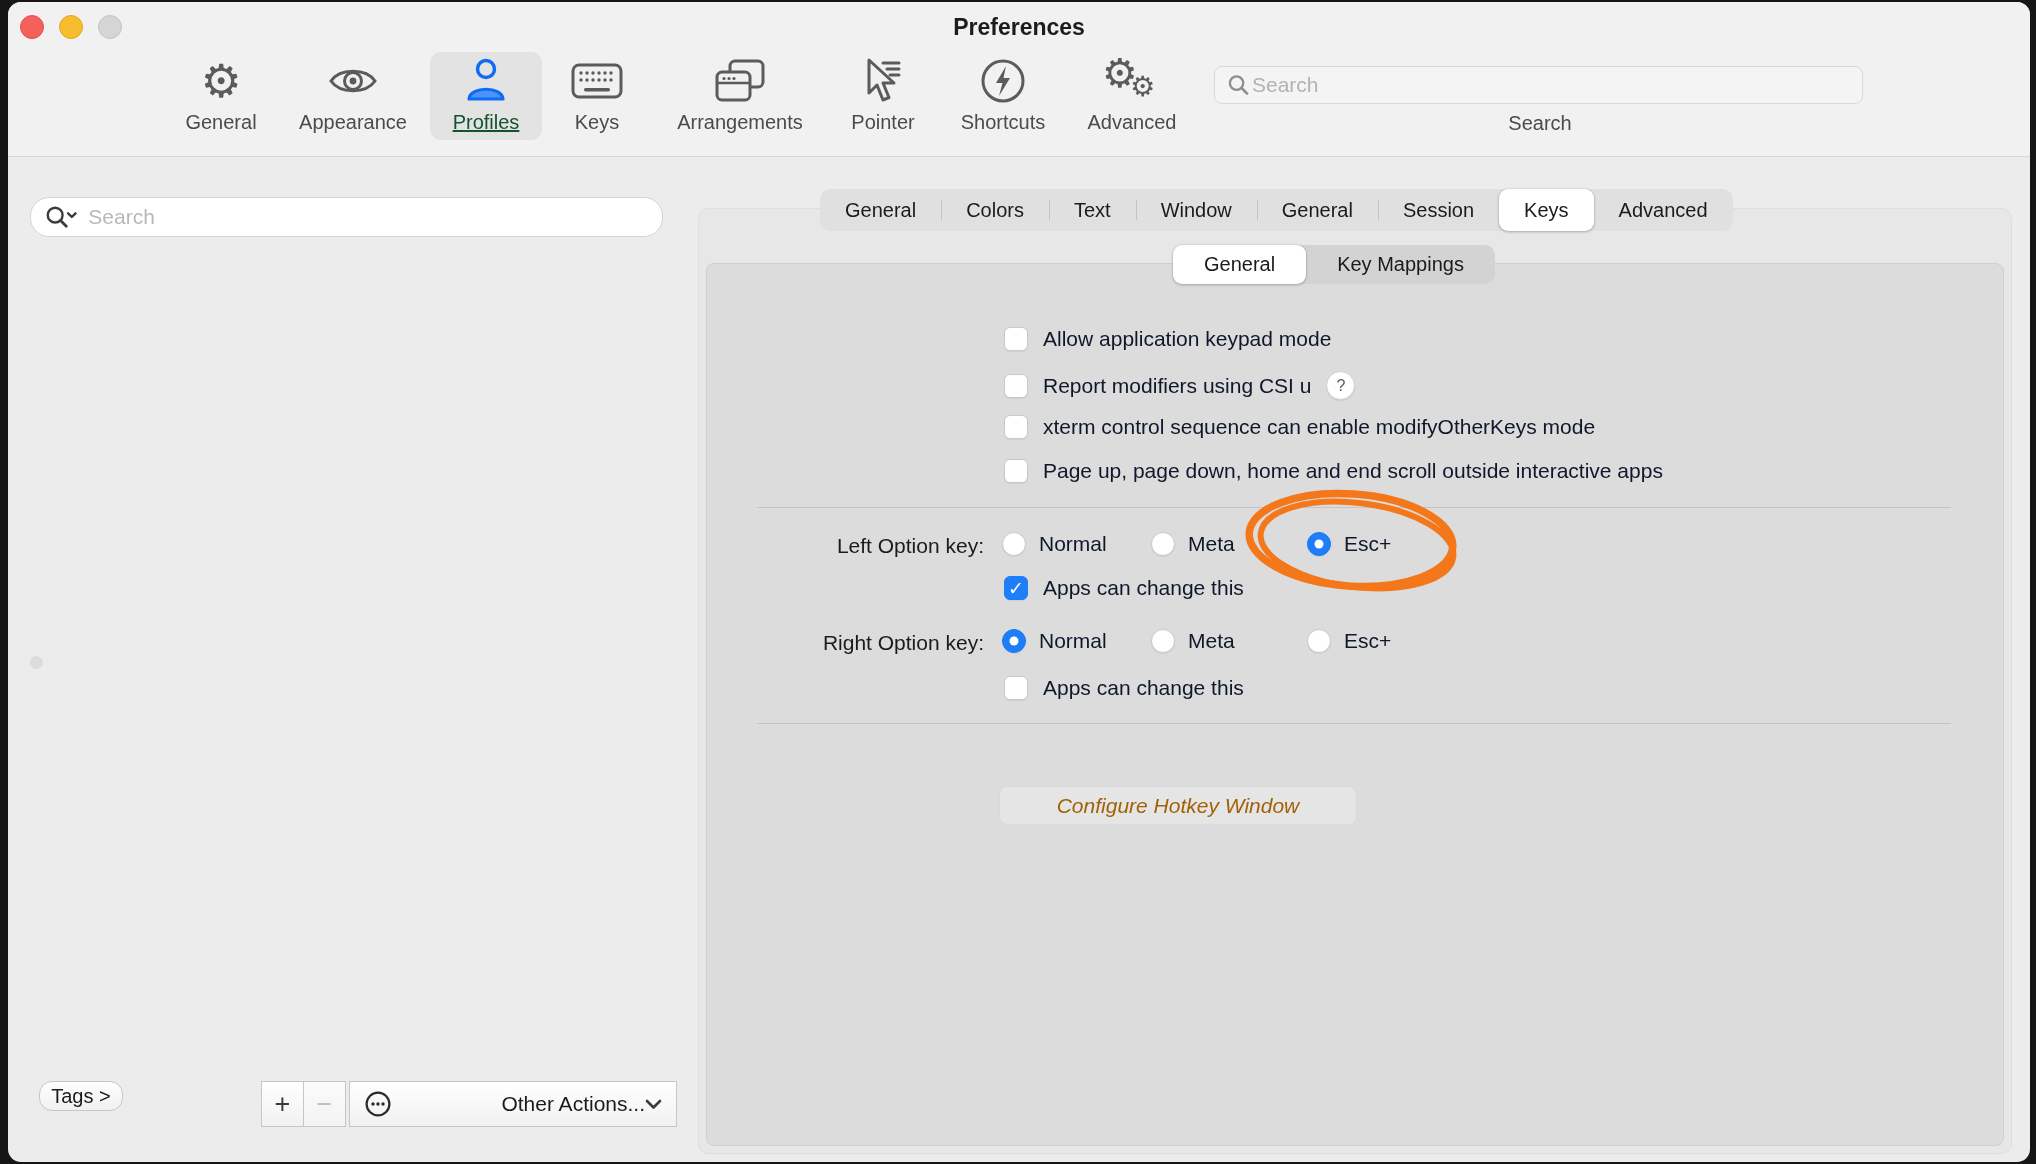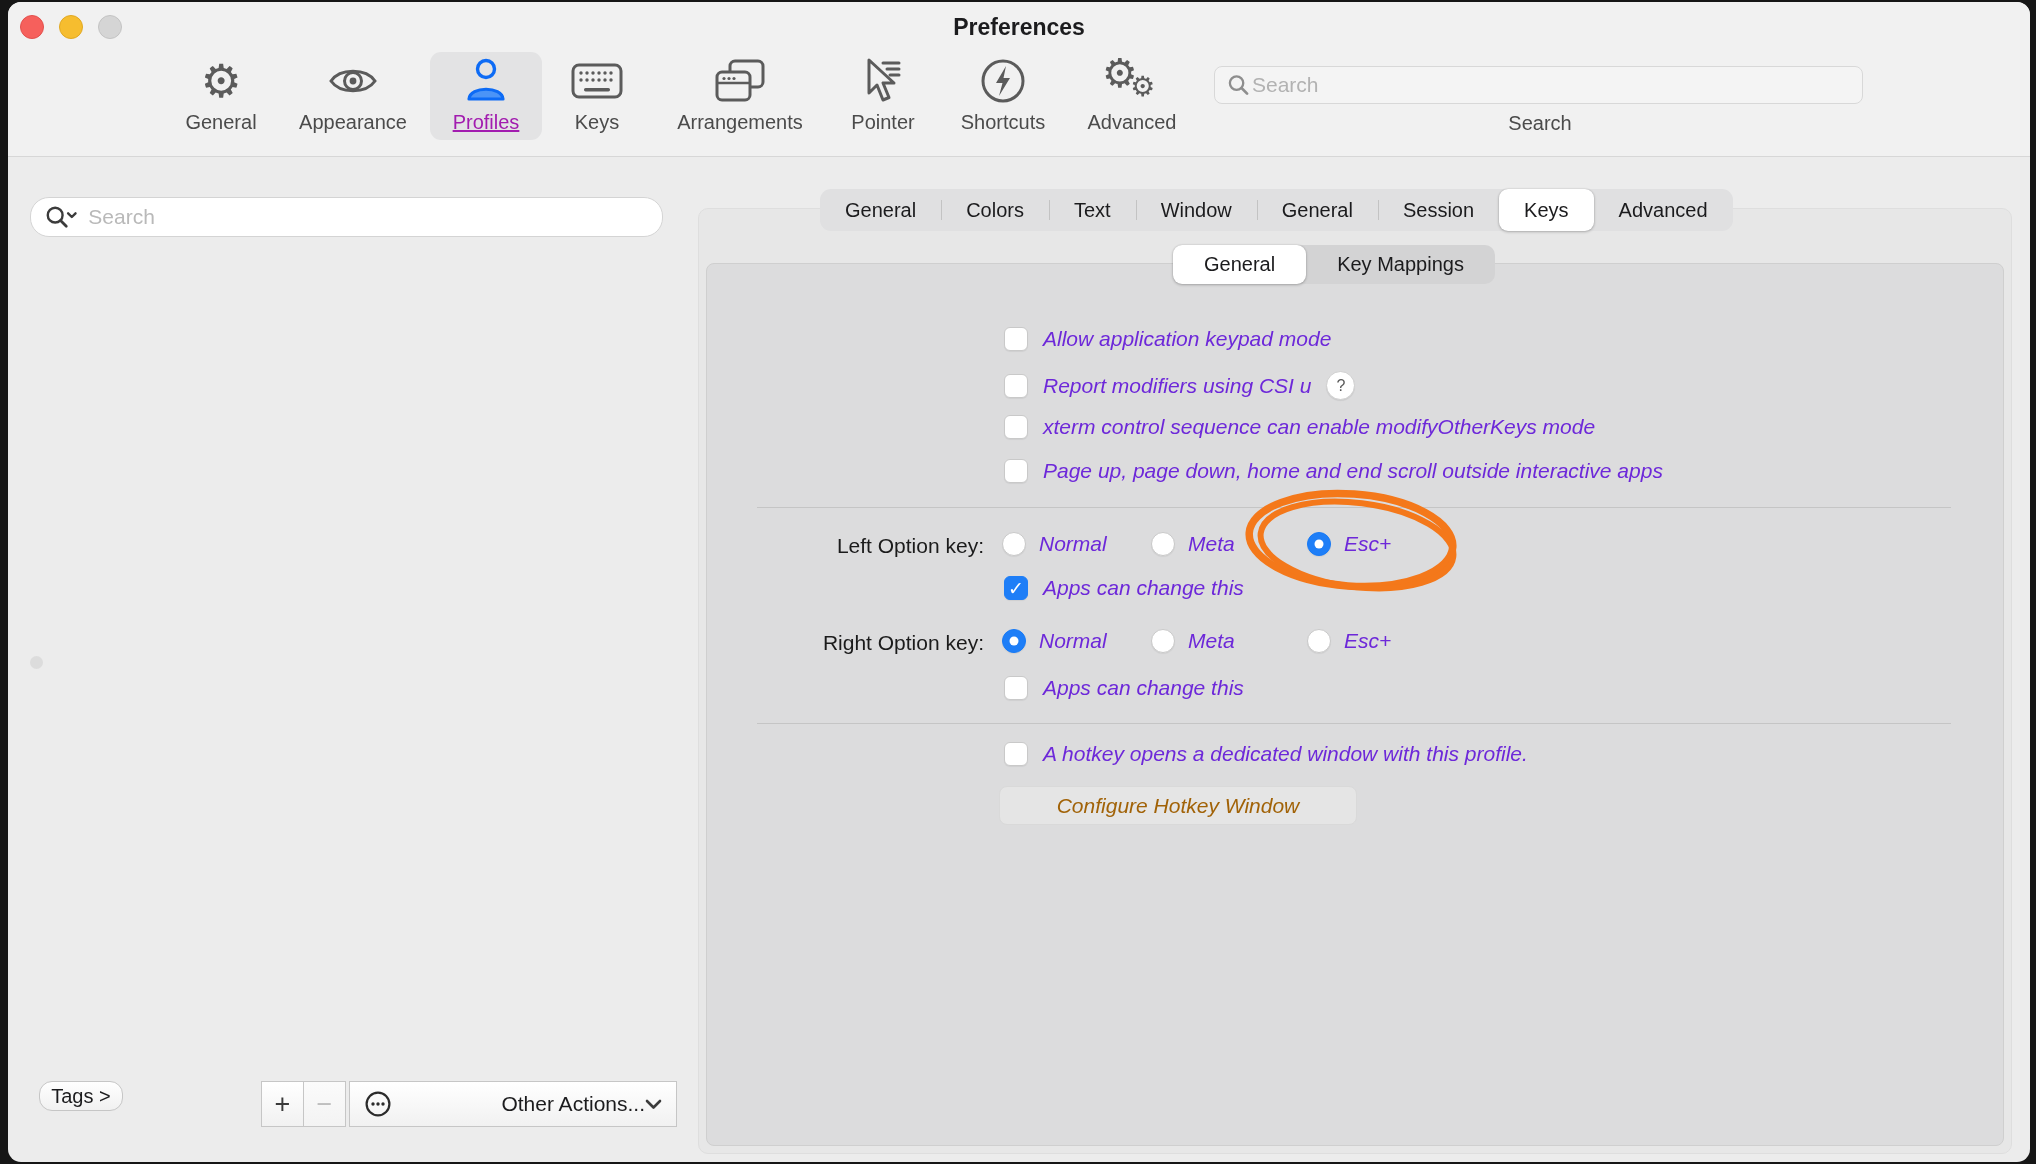--- a/index.html
+++ b/index.html
@@ -17,21 +17,21 @@
   
   .toolbar{position:absolute;left:0;top:0;width:100%;height:154px;background:#f1f1f1;border-bottom:1px solid #d7d7d7;}
   .traffic{position:absolute;top:13px;width:22px;height:22px;border-radius:50%;}
   .t-red{left:12px;background:#f6605c;border:1px solid #e2504d;}
   .t-yellow{left:51px;background:#f6bd2f;border:1px solid #e0a823;}
   .t-gray{left:90px;background:#d5d5d5;border:1px solid #c3c3c3;}
   .win-title{position:absolute;top:12px;left:0;width:100%;text-align:center;font-size:23px;font-weight:bold;color:#1c1c1e;}
   .tb-item{position:absolute;top:52px;transform:translateX(-50%);display:flex;flex-direction:column;align-items:center;width:150px;}
   .tb-icon{height:54px;display:flex;align-items:center;justify-content:center;color:#5b5b5b;}
   .tb-label{font-size:20px;color:#4b4b4b;margin-top:3px;white-space:nowrap;}
-  .tb-item.sel .tb-label{color:#a21caf;text-decoration:underline;}
+  .tb-item.sel .tb-label{color:#14532d;text-decoration:underline;}
   .tb-item.sel .tb-icon{color:#0d6bf5;}
   .tb-hl{position:absolute;left:422px;top:50px;width:112px;height:88px;border-radius:11px;background:#e3e3e4;}
   .gearGlyph{font-size:46px;line-height:46px;font-family:"DejaVu Sans",sans-serif;}
   .gears2{position:relative;width:60px;height:54px;}
   .gears2 .g1{position:absolute;left:0;top:-4px;font-size:40px;font-family:"DejaVu Sans",sans-serif;}
   .gears2 .g2{position:absolute;left:28px;top:16px;font-size:28px;font-family:"DejaVu Sans",sans-serif;}
   .tb-search{position:absolute;left:1206px;top:64px;width:649px;height:38px;background:#f4f4f4;border:1px solid #d8d8d8;border-radius:8px;display:flex;align-items:center;padding:0 12px;box-sizing:border-box;}
   .tb-search input{border:none;background:transparent;outline:none;font-size:21px;color:#333;width:100%;font-family:inherit;}
   .tb-search input::placeholder{color:#b2b2b2;}
   .tb-search-label{position:absolute;left:1532px;top:110px;transform:translateX(-50%);font-size:20px;color:#4b4b4b;}
@@ -63,21 +63,21 @@
   .seg-item.sel{background:#ffffff;border-radius:9px;box-shadow:0 0 2px rgba(0,0,0,.14),0 1px 3px rgba(0,0,0,.24);}
   .seg-item.sel::before{display:none;}
   .seg-item.sel + .seg-item::before{display:none;}
   
   .row{position:absolute;display:flex;align-items:center;gap:15px;}
   .cb{width:24px;height:24px;border-radius:6px;background:#ffffff;border:1px solid #c9c9c9;box-sizing:border-box;box-shadow:0 1px 1px rgba(0,0,0,.06);flex:0 0 auto;}
   .cb.checked{background:#1e7ef7;border-color:#1e7ef7;display:flex;align-items:center;justify-content:center;color:#fff;font-size:19px;font-weight:bold;font-family:"DejaVu Sans",sans-serif;}
   .radio{width:24px;height:24px;border-radius:50%;background:#fff;border:1px solid #c9c9c9;box-sizing:border-box;box-shadow:0 1px 1px rgba(0,0,0,.06);flex:0 0 auto;}
   .radio.on{background:#1e7ef7;border-color:#177af6;position:relative;}
   .radio.on::after{content:"";position:absolute;left:50%;top:50%;width:9px;height:9px;border-radius:50%;background:#fff;transform:translate(-50%,-50%);}
-  .lab{font-size:21px;color:#6d28d9;white-space:nowrap;font-style:italic;}
+  .lab{font-size:21px;color:#0f172a;white-space:nowrap;}
   .help{width:27px;height:27px;border-radius:50%;background:#fff;border:1px solid #cfcfcf;box-shadow:0 1px 1px rgba(0,0,0,.08);display:flex;align-items:center;justify-content:center;font-size:16px;color:#5a5a5a;}
   .divider{position:absolute;left:50px;width:1194px;height:1px;background:#c5c5c5;}
   .opt-label{position:absolute;left:0;width:277px;text-align:right;font-size:21px;color:#1b1b1b;}
   .cfg-btn{position:absolute;left:292px;top:522px;width:358px;height:39px;background:#e5e5e5;border:1px solid #d9d9d9;border-radius:8px;color:#a16207;font-size:21px;display:flex;align-items:center;justify-content:center;box-sizing:border-box;font-style:italic;}
   .annot{position:absolute;left:0;top:0;width:2022px;height:1160px;pointer-events:none;}
   svg{display:block;}
 </style>
 </head>
 <body>
 
@@ -303,24 +303,20 @@
       <div class="lab">Esc+</div>
     </div>
 
     <div class="row" style="left:297px;top:412px;">
       <div class="cb"></div>
       <div class="lab">Apps can change this</div>
     </div>
 
     <div class="divider" style="top:459px;"></div>
 
-    <div class="row" style="left:297px;top:478px;">
-      <div class="cb"></div>
-      <div class="lab">A hotkey opens a dedicated window with this profile.</div>
-    </div>
     <div class="cfg-btn">Configure Hotkey Window</div>
   </div>
 
   <div class="seg seg-sub">
     <div class="seg-item sel">General</div>
     <div class="seg-item">Key Mappings</div>
   </div>
 
   <svg class="annot" viewBox="0 0 2022 1160">
     <ellipse cx="1343" cy="538" rx="102" ry="46" fill="none" stroke="#f4781a" stroke-width="7.5" transform="rotate(4 1343 538)"></ellipse>

